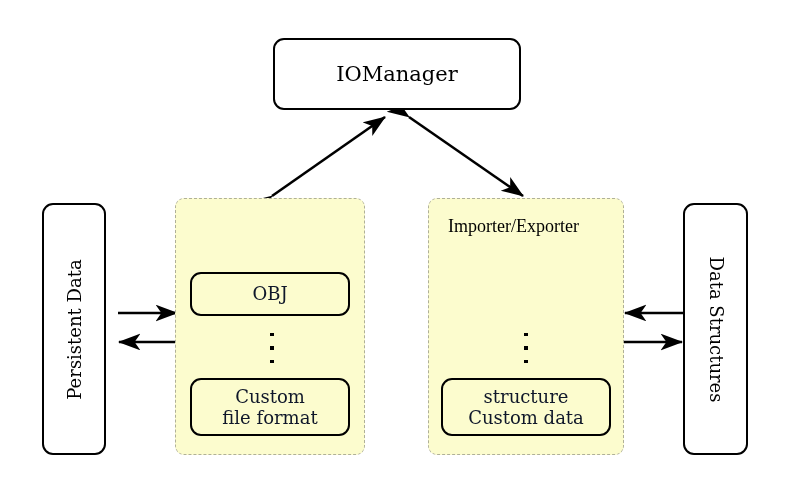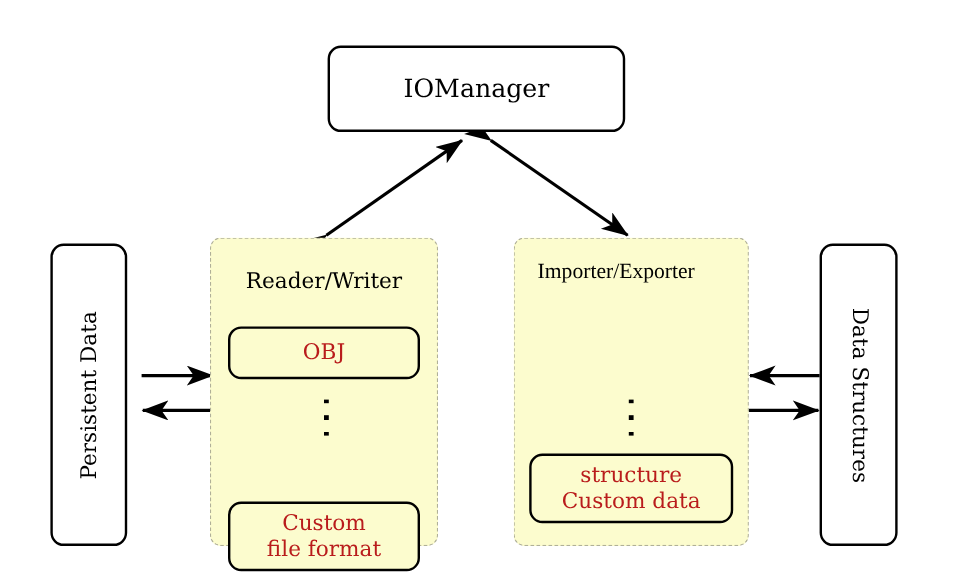--- a/index.html
+++ b/index.html
@@ -52,21 +52,21 @@
   .innerbox {
     position: absolute;
     box-sizing: border-box;
     border: 2.6px solid #000000;
     border-radius: 11px;
     background: #fcfcce;
     display: flex;
     align-items: center;
     justify-content: center;
     text-align: center;
-    color: #b91c1c;
+    color: #0f172a;
     line-height: 1.18;
   }
 
   .panel-title {
     position: absolute;
     text-align: center;
     color: #000000;
     white-space: nowrap;
   }
 
@@ -145,33 +145,32 @@
   <div class="node hardbox" style="left:42px; top:203px; width:64px; height:252px;">
     <span class="rot-label rot-ccw t-side">Persistent Data</span>
   </div>
 
   <div class="node hardbox" style="left:683px; top:203px; width:65px; height:252px;">
     <span class="rot-label rot-cw t-side">Data Structures</span>
   </div>
 
   <div class="panel" style="left:175px; top:198px; width:190px; height:257px;">
   </div>
-  <div class="panel-title t-panel" style="left:175px; top:224px; width:190px;">Reader/Writer</div>
 
   <div class="innerbox t-inner" style="left:190px; top:272px; width:160px; height:44px;">
     <span>OBJ</span>
   </div>
 
   <div class="vdots" style="left:270px; top:333px; width:4px; height:30px;">
     <span></span>
       <span></span>
       <span></span>
   </div>
 
-  <div class="innerbox t-inner" style="left:190px; top:378px; width:160px; height:58px; flex-direction:column;margin-top:40px;">
+  <div class="innerbox t-inner" style="left:190px; top:378px; width:160px; height:58px; flex-direction:column;">
     <span>Custom</span>
     <span>file format</span>
   </div>
 
   <div class="panel" style="left:428px; top:198px; width:196px; height:257px;">
   </div>
   <div class="panel-title t-panel" style="left:428px; top:216px; width:171px;font-family:Liberation Serif, serif;">Importer/Exporter</div>
 
 
   <div class="vdots" style="left:524px; top:333px; width:4px; height:30px;">

